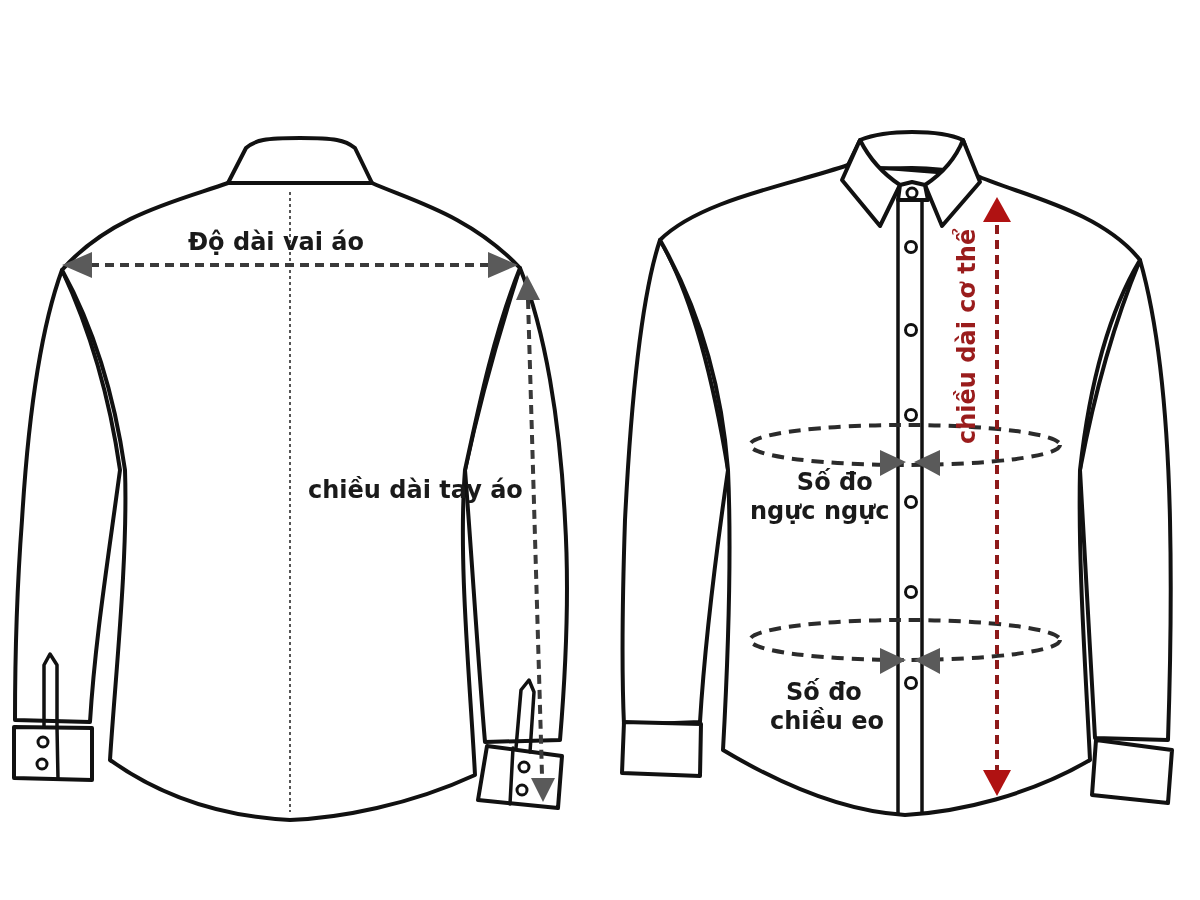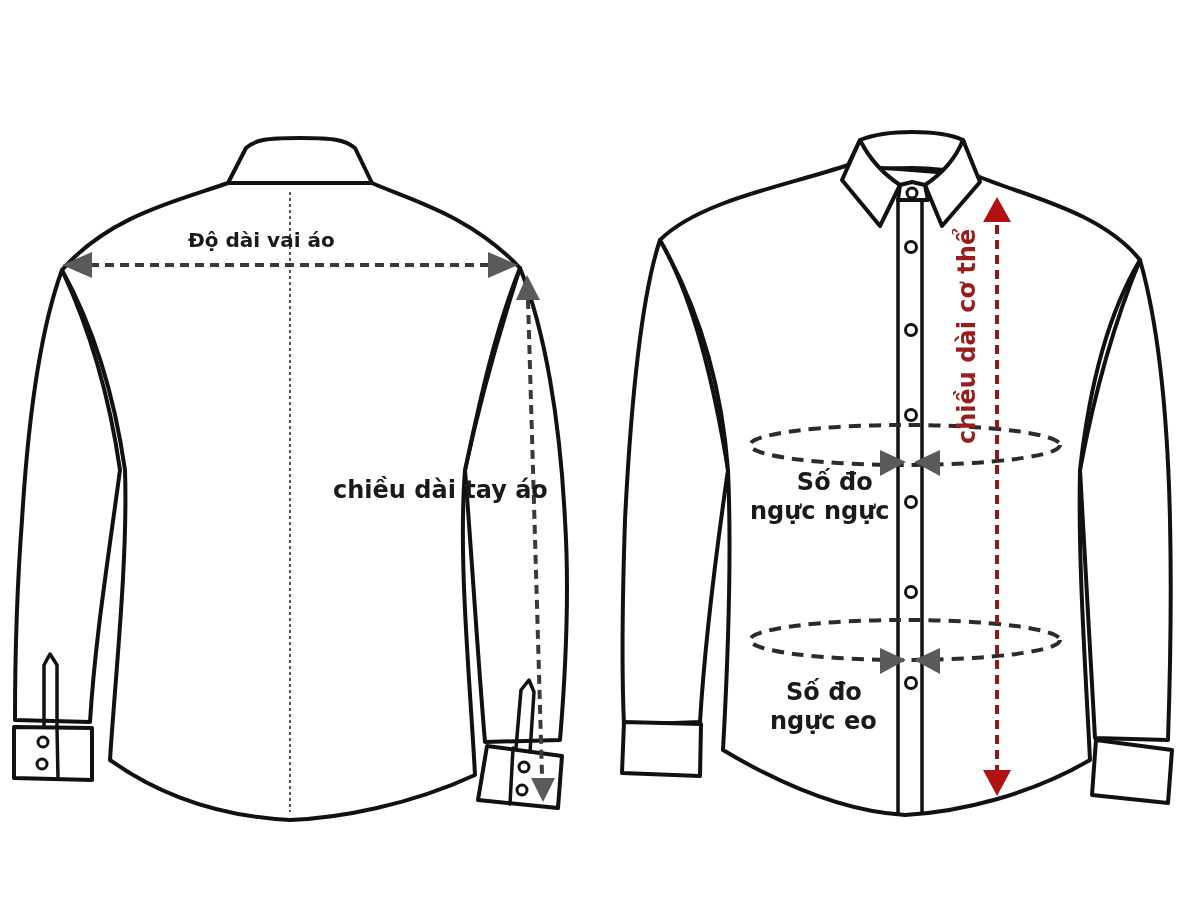--- a/index.html
+++ b/index.html
@@ -110,27 +110,27 @@
     <polygon class="arrow-gray" points="914,660 940,648 940,674"></polygon>
   </g>
 
   <g>
     <line class="dash-red" x1="997" y1="225" x2="997" y2="770"></line>
     <polygon class="arrow-red" points="997,197 983,222 1011,222"></polygon>
     <polygon class="arrow-red" points="997,796 983,770 1011,770"></polygon>
   </g>
 </svg>
 
-<div class="label" style="left:188px; top:228px; font-size:20px;">Độ dài vai áo</div>
+<div class="label" style="left:188px; top:228px; font-size:24px;">Độ dài vai áo</div>
 
-<div class="label" style="left:308px; top:476px; font-size:24px;margin-left:25px;">chiều dài tay áo</div>
+<div class="label" style="left:308px; top:476px; font-size:24px;">chiều dài tay áo</div>
 
 <div class="label label-red" style="left:968px; top:322px; font-size:24px; transform: rotate(-90deg); transform-origin: center center; margin-left:-108px;">chiều dài cơ thể</div>
 
 <div class="label" style="left:750px; top:468px; font-size:24px; text-align:center;">
   <div style="padding-left:30px;">Số đo</div>
   <div>ngực ngực</div>
 </div>
 
 <div class="label" style="left:770px; top:678px; font-size:24px; text-align:left;">
   <div style="padding-left:16px;">Số đo</div>
-  <div>ngực eo</div>
+  <div>chiều eo</div>
 </div>
 
 </body></html>

